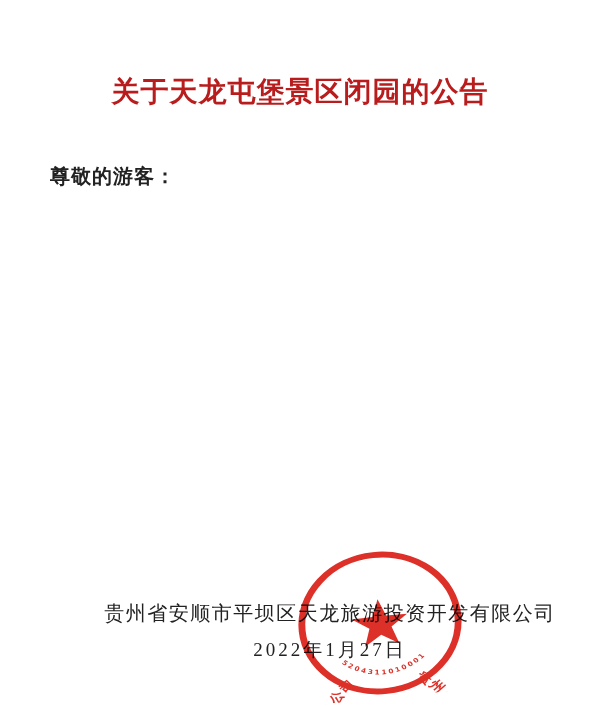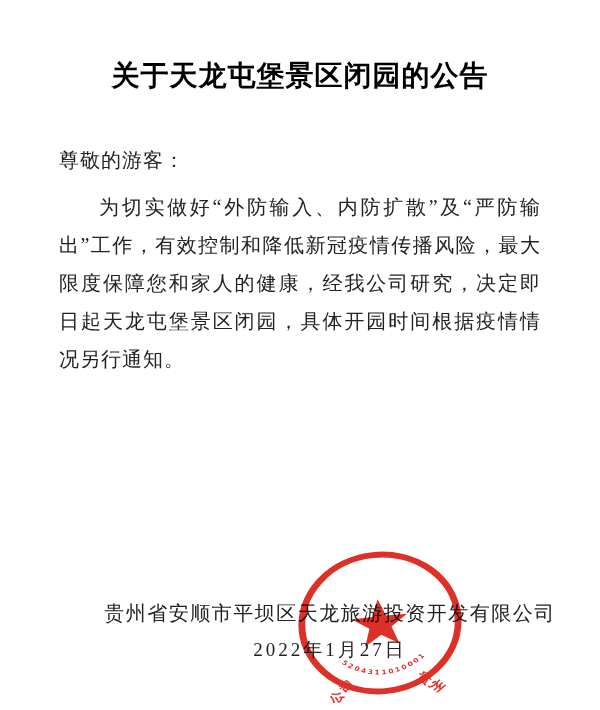--- a/index.html
+++ b/index.html
@@ -10,38 +10,39 @@
   .page {
     position: relative;
     width: 600px;
     height: 710px;
     background: #ffffff;
     overflow: hidden;
     font-family: "Liberation Serif", "DejaVu Serif", serif;
     color: #222222;
   }
   .doc-title {
-    margin: 0;
+    margin: 16px;
     padding-top: 57px;
     text-align: center;
     font-size: 28px;
     font-weight: bold;
-    color: #000000;
+    color: #b91c1c;
     letter-spacing: 1px;
   }
   .doc-body {
     width: 500px;
     margin: 46px auto 0 auto;
     font-size: 20px;
     line-height: 38px;
     letter-spacing: 1px;
     text-align: justify;
   }
   .doc-body p {
-    margin: 9px;
+    margin: 0;
+    font-weight: bold;
   }
   .doc-body p.para {
     text-indent: 2em;
   }
   .signature-block {
     position: absolute;
     left: 0;
     top: 597px;
     width: 600px;
     text-align: center;
@@ -74,21 +75,20 @@
 </style>
 </head>
 <body>
 
 <div class="page">
 
   <h1 class="doc-title">关于天龙屯堡景区闭园的公告</h1>
 
   <div class="doc-body">
     <p class="salutation">尊敬的游客：</p>
-    <p class="para">为切实做好“外防输入、内防扩散”及“严防输出”工作，有效控制和降低新冠疫情传播风险，最大限度保障您和家人的健康，经我公司研究，决定即日起天龙屯堡景区闭园，具体开园时间根据疫情情况另行通知。</p>
   </div>
 
   <div class="signature-block">
     <div class="company-line">贵州省安顺市平坝区天龙旅游投资开发有限公司</div>
     <div class="date-line">2022年1月27日</div>
   </div>
 
   <svg class="seal" viewBox="0 0 200 200" preserveAspectRatio="none" xmlns="http://www.w3.org/2000/svg">
     <defs>
       <path id="sealTopArc" d="M 100 170 A 70 70 0 1 1 99.99 170" fill="none"></path>

